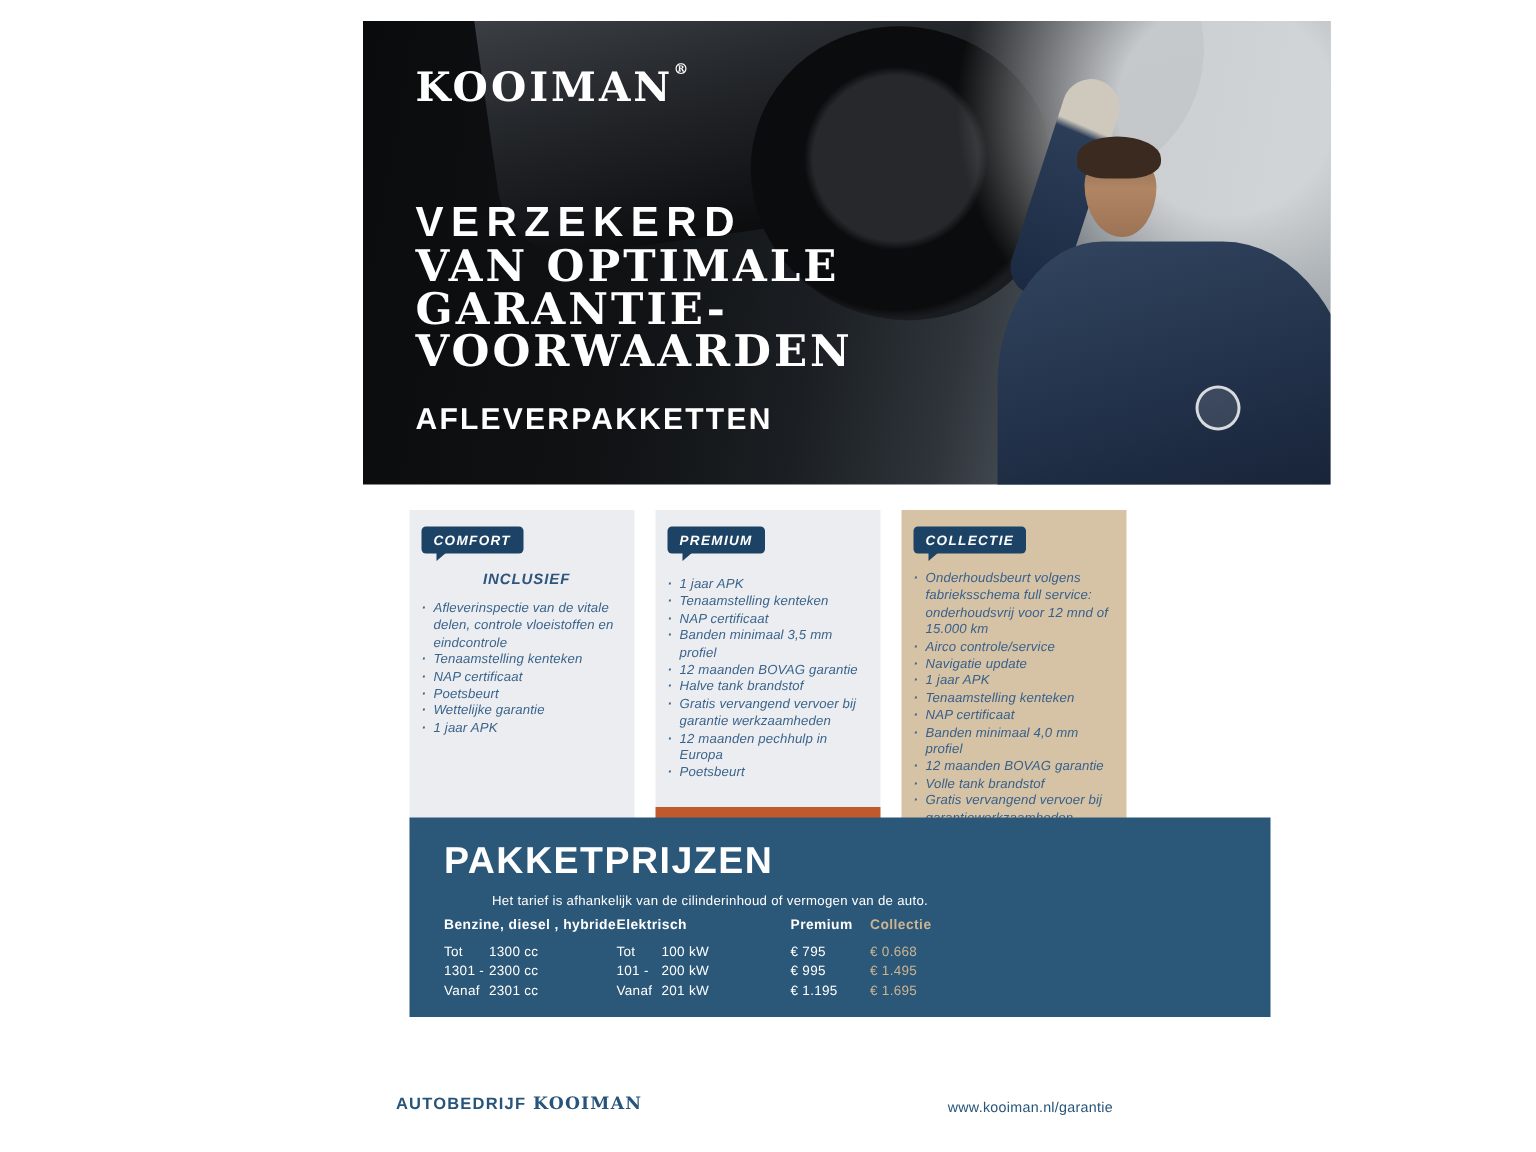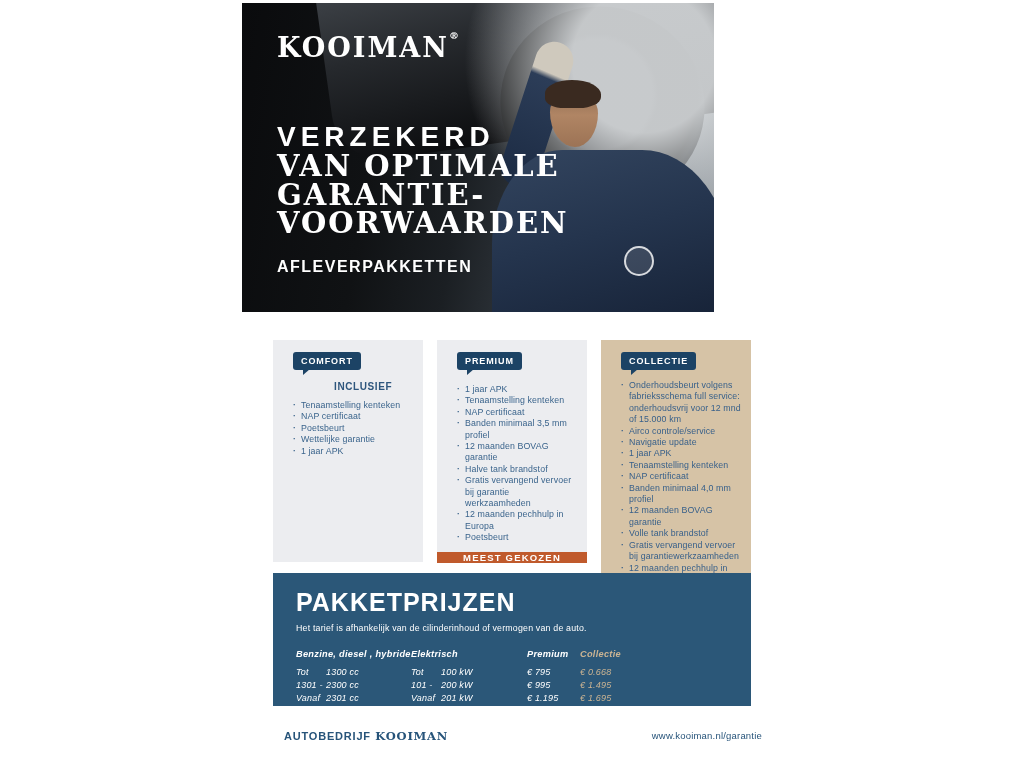--- a/index.html
+++ b/index.html
@@ -4,21 +4,21 @@
 <style>
   html,body{margin:0;padding:0;}
   body{
     width:1024px;height:768px;position:relative;overflow:hidden;
     background:#ffffff;
     font-family:"Liberation Sans", sans-serif;
     -webkit-font-smoothing:antialiased;
   }
   
   .hero{
-    position:absolute;left:242px;top:3px;width:472px;height:309px;overflow:hidden;
+    position:absolute;left:242px;top:14px;width:645px;height:309px;overflow:hidden;
     background:linear-gradient(100deg,#0a0b0d 0%,#101214 30%,#1b1f23 48%,#2e343a 62%,#5d646b 78%,#878e94 92%,#9aa0a5 100%);
   }
   .hero .shape{position:absolute;}
   .h-car{left:80px;top:-80px;width:480px;height:210px;
     background:linear-gradient(175deg,#4a4f55 0%,#26292d 45%,#0c0d0f 88%);
     border-radius:0 0 90px 50px;transform:rotate(-8deg);}
   .h-tire{left:258px;top:4px;width:205px;height:195px;border-radius:50%;
     background:radial-gradient(circle at 46% 46%, #26282b 0 36%, #0b0c0d 40% 66%, #1a1d20 70% 78%, rgba(0,0,0,0) 80%);
     transform:rotate(18deg);}
   .h-bright{right:-50px;top:-40px;width:300px;height:280px;
@@ -39,54 +39,54 @@
     border:2px solid rgba(255,255,255,.8);background:rgba(255,255,255,.12);}
   .hero-logo{position:absolute;left:35px;top:27px;z-index:3;color:#ffffff;
     font-family:"DejaVu Serif", serif;font-weight:bold;font-size:27px;letter-spacing:2px;white-space:nowrap;}
   .hero-logo sup{font-size:10px;vertical-align:18px;letter-spacing:0;}
   .hero-h1{position:absolute;left:35px;top:119px;z-index:3;color:#ffffff;margin:0;}
   .hl-sans{display:block;font-family:"Liberation Sans", sans-serif;font-weight:bold;
     font-size:28px;letter-spacing:5px;line-height:30px;white-space:nowrap;}
   .hl-serif{display:block;font-family:"DejaVu Serif", serif;font-weight:bold;
     font-size:29px;letter-spacing:2px;line-height:28.5px;white-space:nowrap;}
   .hero-sub{position:absolute;left:35px;top:255px;z-index:3;color:#ffffff;
-    font-weight:bold;font-size:16px;letter-spacing:1.5px;white-space:nowrap;}
+    font-weight:bold;font-size:20px;letter-spacing:1.5px;white-space:nowrap;}
   
   .cards{position:absolute;left:273px;top:340px;width:478px;height:222px;display:flex;gap:14px;}
   .card{width:150px;box-sizing:border-box;display:flex;flex-direction:column;}
-  .card-body{flex:1;padding:10px 10px 8px 20px;box-sizing:border-box;}
+  .card-body{flex:1;padding:10px 10px 8px 8px;box-sizing:border-box;font-style:italic;}
   .card.gray .card-body{background:#ecedf0;}
   .card.tan .card-body{background:#d6c3a6;}
   .badge{position:relative;display:inline-block;background:#1c4365;color:#ffffff;
     font-size:9px;font-weight:bold;letter-spacing:0.9px;padding:4px 8px 4px 8px;border-radius:3px;}
   .badge::after{content:"";position:absolute;left:10px;bottom:-5px;width:0;height:0;
     border-top:6px solid #1c4365;border-right:7px solid transparent;}
   .badge-wrap{height:22px;}
   .card-heading{margin-top:9px;color:#2e567d;font-weight:bold;font-size:10px;letter-spacing:0.6px;margin-left:41px;}
   ul.bullets{list-style:none;margin:8px 0 0 0;padding:0;color:#3a648c;
     font-size:8.8px;line-height:11.4px;letter-spacing:0.1px;}
   .card.gray ul.bullets.no-head{margin-top:12px;}
   .card.tan ul.bullets{color:#38608a;}
   ul.bullets li{position:relative;padding-left:8px;margin:0;}
   ul.bullets li::before{content:"\00B7";position:absolute;left:0;top:0;font-weight:bold;}
   .meest{height:24px;background:#c05a2c;color:#ffffff;display:flex;align-items:center;justify-content:center;
     font-size:9.5px;font-weight:bold;letter-spacing:1.2px;}
   
-  .pricing{position:absolute;left:273px;top:573px;width:478px;height:133px;box-sizing:border-box;
+  .pricing{position:absolute;left:273px;top:545px;width:574px;height:133px;box-sizing:border-box;
     background:#2b5778;color:#ffffff;padding:17px 24px 0 23px;}
   .pricing-title{margin:0;font-size:25px;font-weight:bold;letter-spacing:1px;line-height:25px;}
-  .pricing-sub{margin-top:8px;font-size:8.8px;letter-spacing:0.2px;}
-  .ptable{margin-top:16px;display:grid;grid-template-columns:115px 116px 53px 1fr;font-style:italic;}
+  .pricing-sub{margin-top:8px;font-size:8.8px;letter-spacing:0.2px;margin-left:32px;}
+  .ptable{margin-top:6px;display:grid;grid-template-columns:115px 116px 53px 1fr;}
   .phead{font-size:9.2px;font-weight:bold;letter-spacing:0.3px;margin-bottom:7px;}
   .pcell{font-size:9px;line-height:13px;letter-spacing:0.2px;white-space:nowrap;}
   .pcell .pre{display:inline-block;width:30px;}
   .tan-text{color:#cbb493;}
   
-  .pfooter{position:absolute;left:284px;top:726px;width:478px;display:flex;
-    justify-content:space-between;align-items:center;color:#27547a;}
+  .pfooter{position:absolute;left:264px;top:726px;width:478px;display:flex;
+    justify-content:space-between;align-items:flex-end;color:#27547a;}
   .brand{white-space:nowrap;}
   .brand .b1{font-weight:bold;font-size:11px;letter-spacing:0.8px;}
   .brand .b2{font-family:"DejaVu Serif", serif;font-weight:bold;font-size:11.5px;letter-spacing:0.8px;}
   .site-url{font-size:9.5px;letter-spacing:0.2px;text-decoration:none;color:#27547a;}
 </style>
 </head>
 <body>
 
 <header class="hero">
   <div class="shape h-car"></div>
@@ -111,20 +111,21 @@
 
 <section class="cards">
 
   <div class="card gray">
     <div class="card-body">
       <div class="badge-wrap">
         <span class="badge"><span>COMFORT</span></span>
       </div>
       <div class="card-heading">INCLUSIEF</div>
       <ul class="bullets">
+        <li><span>Afleverinspectie van de vitale delen, controle vloeistoffen en eindcontrole</span></li>
         <li><span>Tenaamstelling kenteken</span></li>
         <li><span>NAP certificaat</span></li>
         <li><span>Poetsbeurt</span></li>
         <li><span>Wettelijke garantie</span></li>
         <li><span>1 jaar APK</span></li>
       </ul>
     </div>
   </div>
 
   <div class="card gray">

